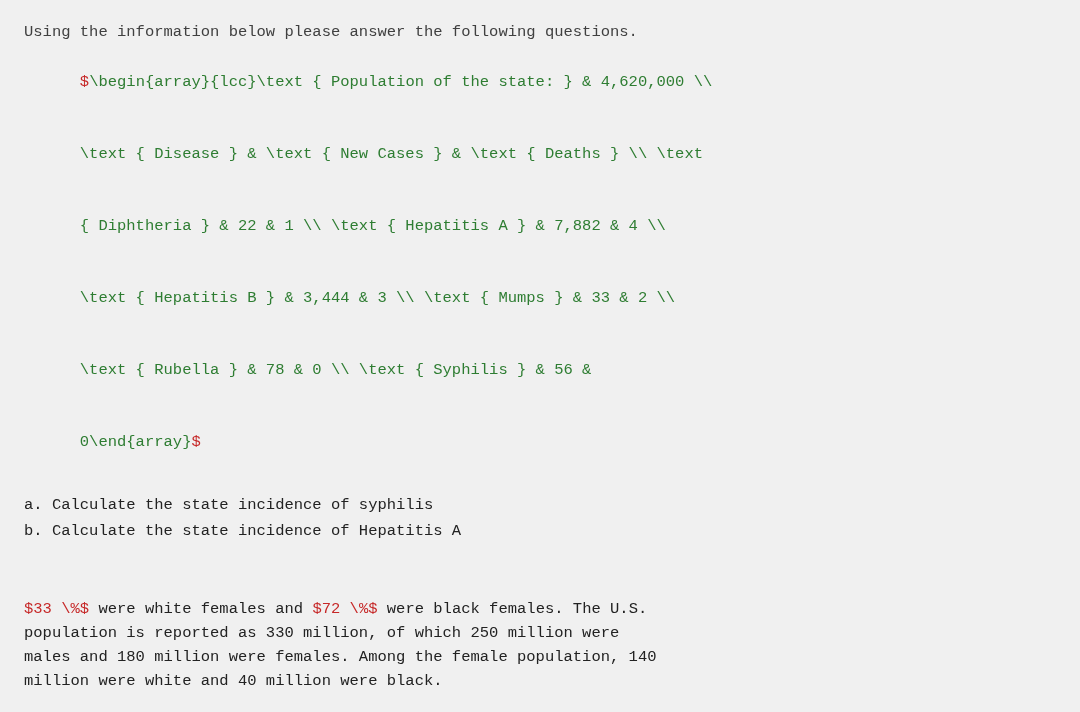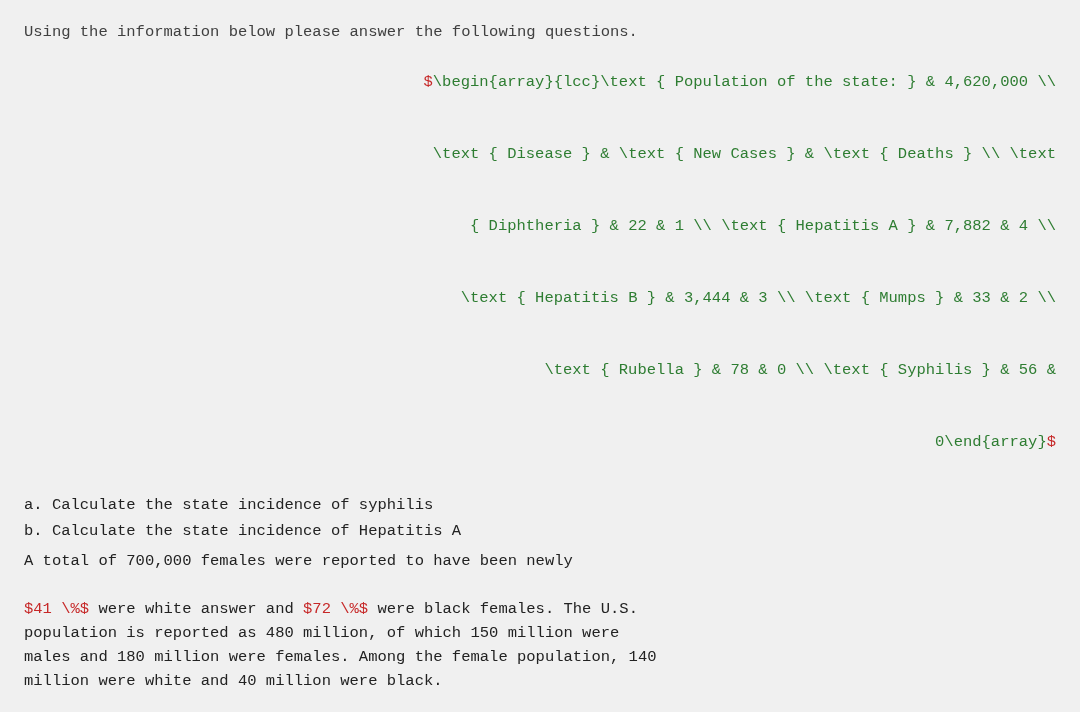--- a/index.html
+++ b/index.html
@@ -34,21 +34,20 @@
 
     .math-block {
       color: #2e7d32;
       font-family: 'Courier New', Courier, monospace;
     }
 
     .code-line {
       display: block;
       white-space: pre-wrap;
       word-break: break-word;
-      text-align: right;
     }
 
     .green {
       color: #2e7d32;
     }
 
     .red {
       color: #c62828;
     }
 
@@ -102,21 +101,21 @@
       <span class="green">0\end{array}</span><span class="red">$</span>
     </span>
   </div>
 
   <div class="questions-section">
     <span class="question-line">a. Calculate the state incidence of syphilis</span>
     <span class="question-line">b. Calculate the state incidence of Hepatitis A</span>
   </div>
 
   <div class="paragraph">
-    <span class="plain">A total of 700,000 females were reported to have been newly</span><br>
     <br>
-    <span class="inline-math">$41 \%$</span><span class="plain"> were white answer and </span><span class="inline-math">$72 \%$</span><span class="plain"> were black females. The U.S.</span><br>
-    <span class="plain">population is reported as 480 million, of which 150 million were</span><br>
+    <br>
+    <span class="inline-math">$33 \%$</span><span class="plain"> were white females and </span><span class="inline-math">$72 \%$</span><span class="plain"> were black females. The U.S.</span><br>
+    <span class="plain">population is reported as 330 million, of which 250 million were</span><br>
     <span class="plain">males and 180 million were females. Among the female population, 140</span><br>
     <span class="plain">million were white and 40 million were black.</span>
   </div>
 
 </div>
 
 </body></html>

